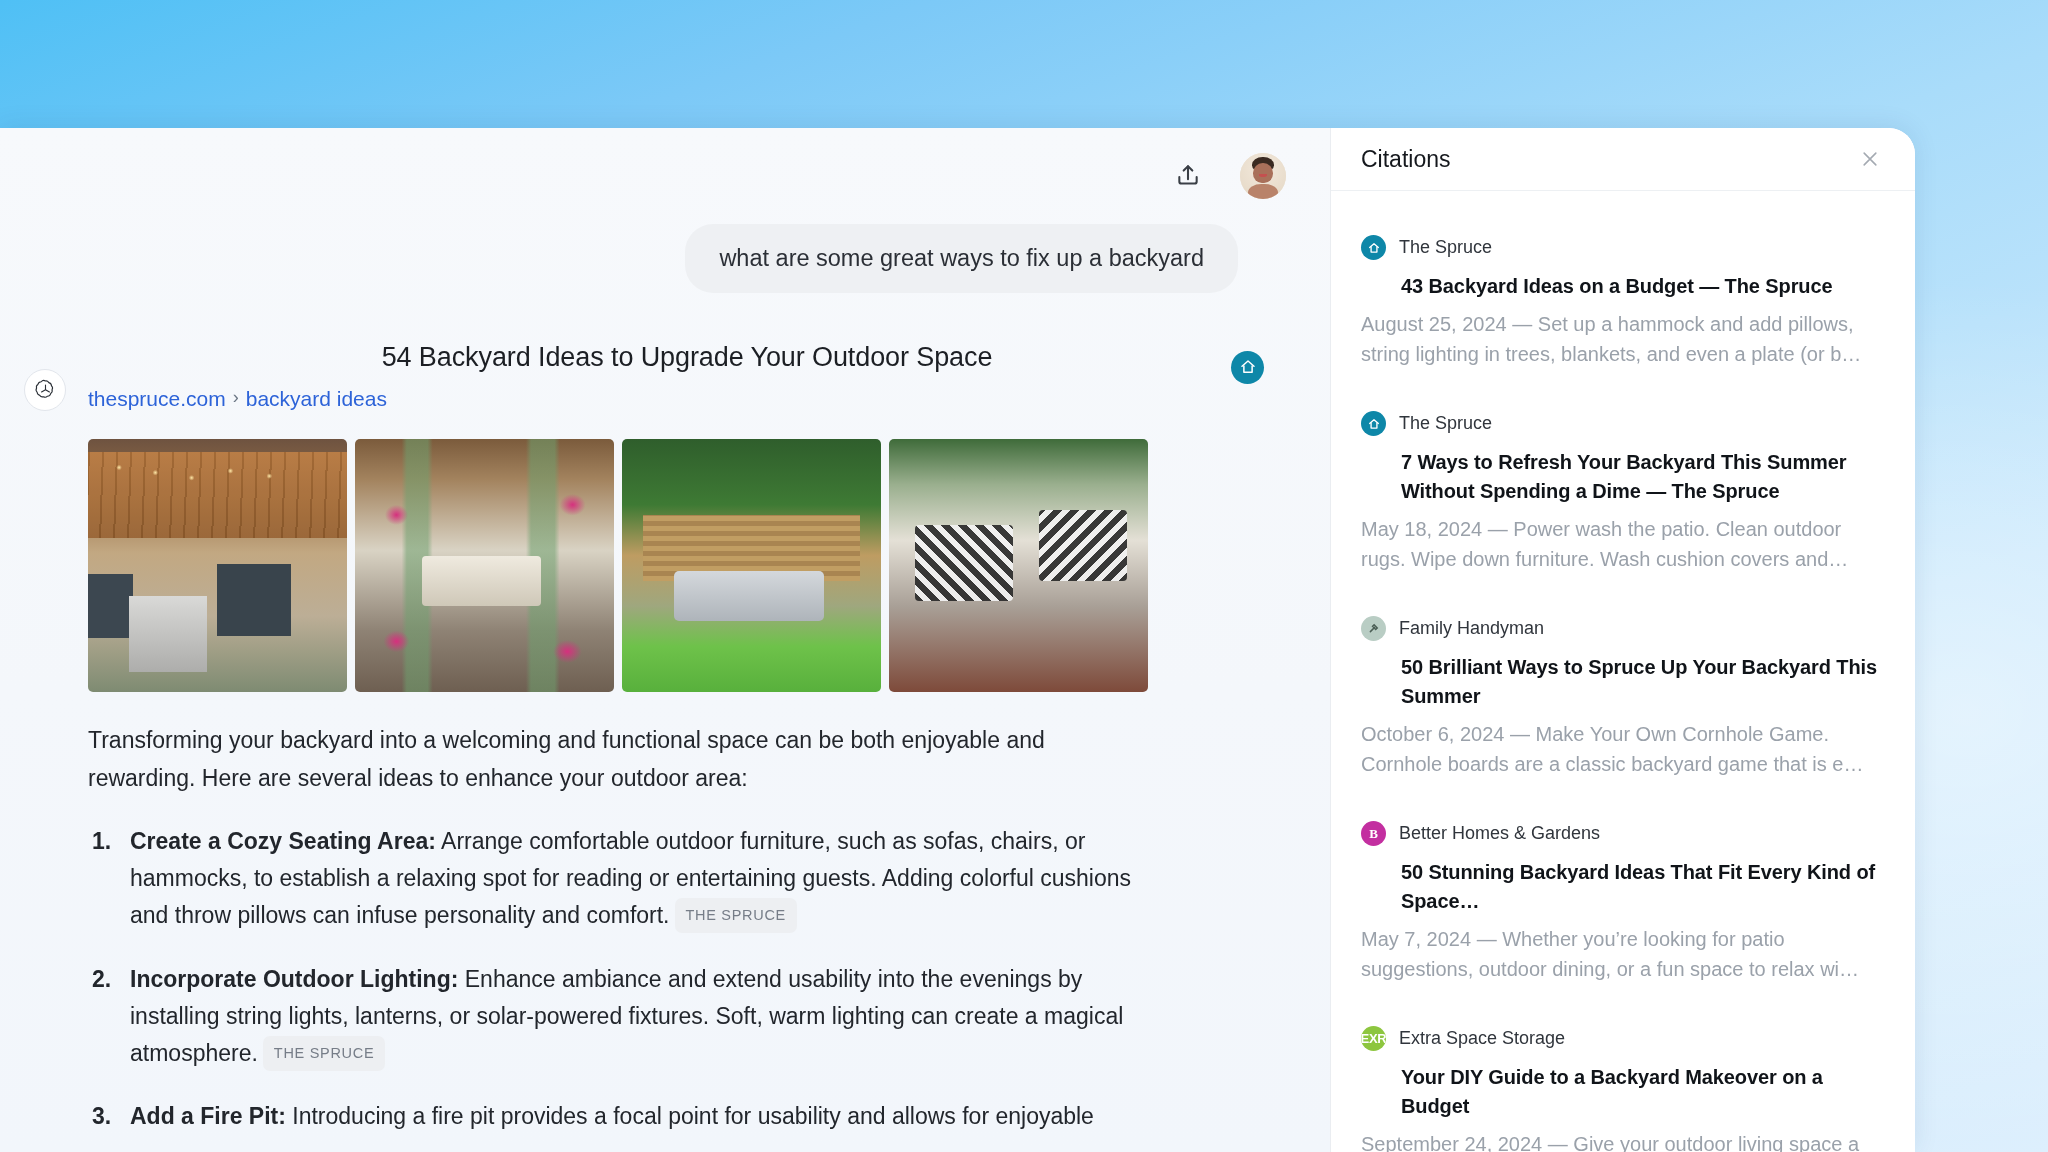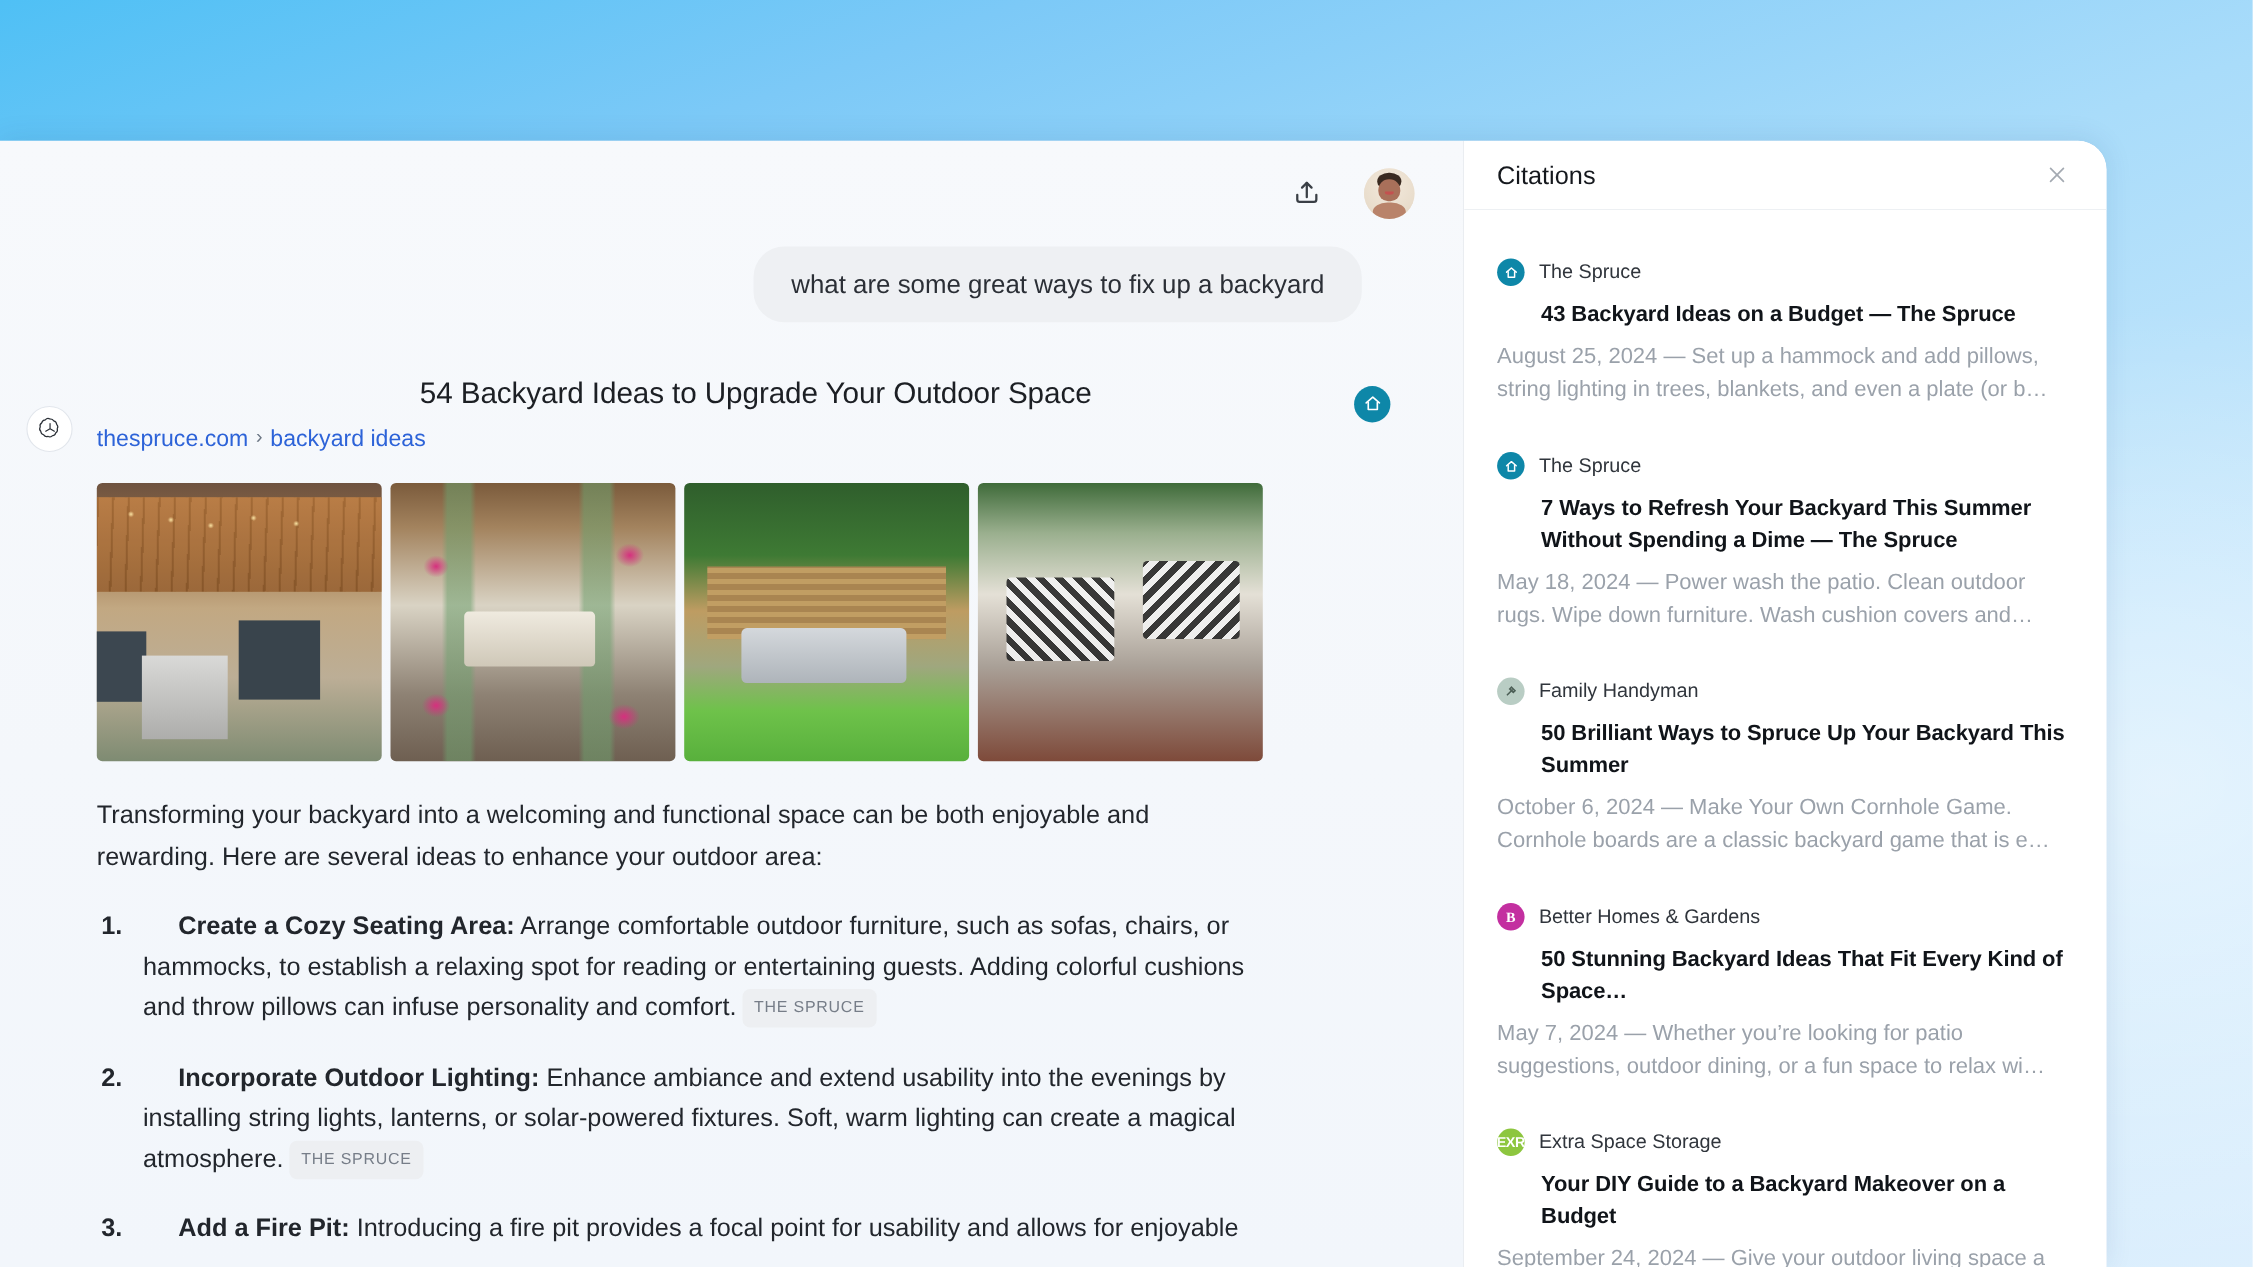--- a/index.html
+++ b/index.html
@@ -236,21 +236,21 @@
     line-height: 1.62;
     color: #22262C;
   }
   ol.ideas > li .num {
     position: absolute;
     left: 4px;
     top: 0;
     font-weight: 700;
     color: #22262C;
   }
-  ol.ideas > li b { font-weight: 700; margin-left: 32px; }
+  ol.ideas > li b { font-weight: 700; }
 
   .cite-chip {
     display: inline-block;
     background: #EDEFF2;
     color: #767D88;
     font-size: 14.5px;
     letter-spacing: 0.7px;
     padding: 6px 11px 5px;
     border-radius: 7px;
     vertical-align: 3px;

